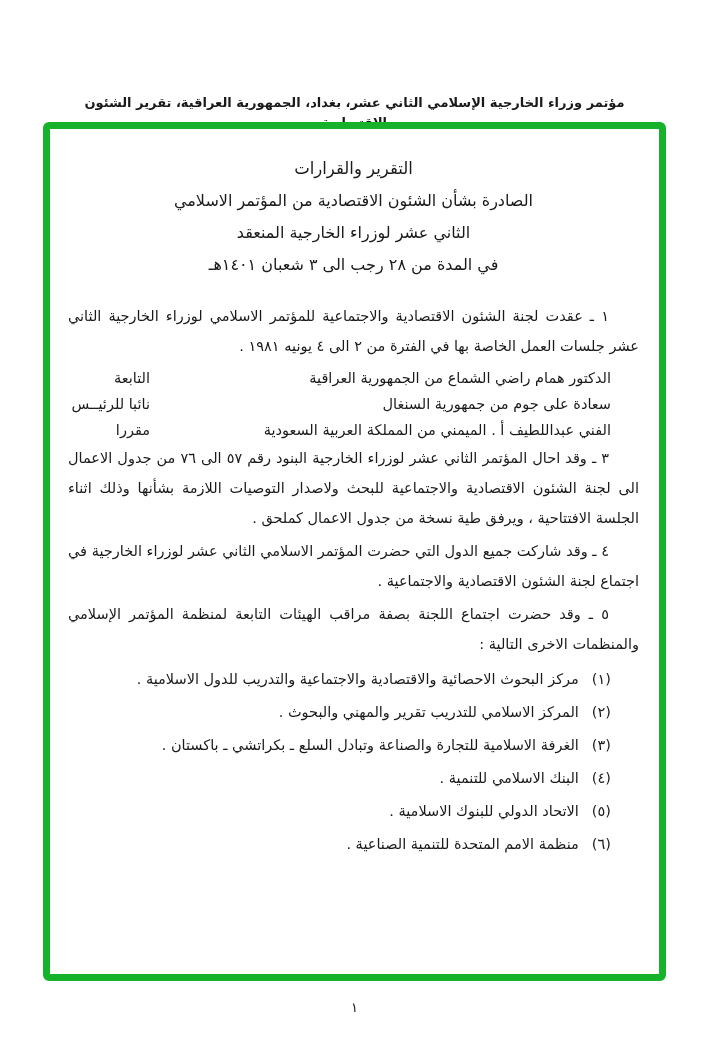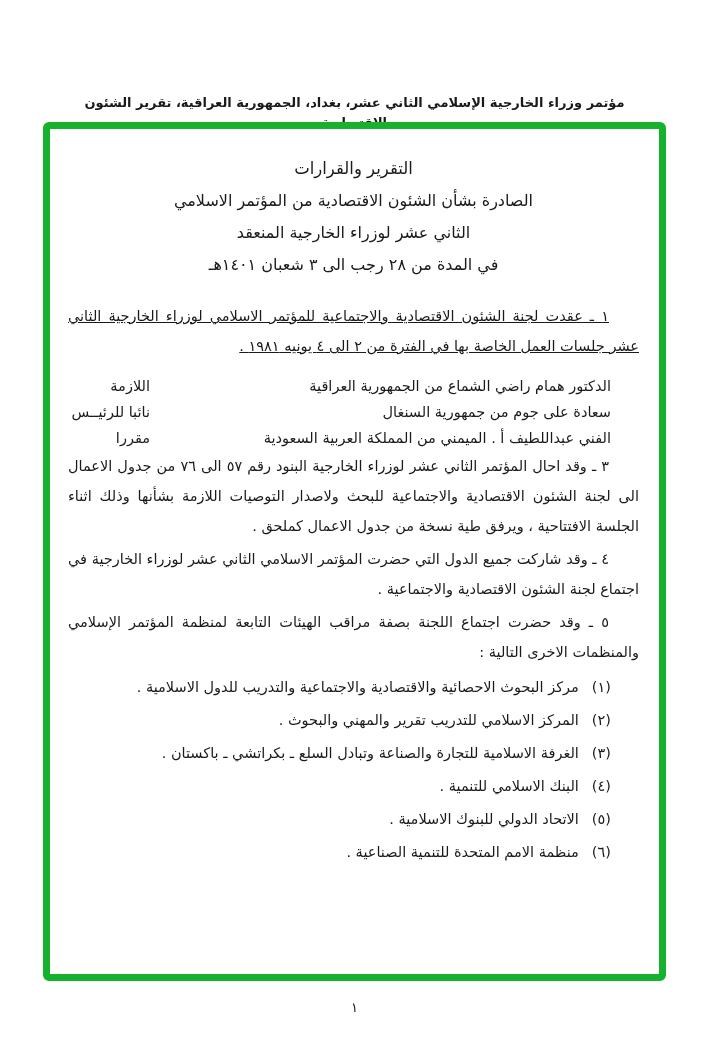--- a/index.html
+++ b/index.html
@@ -60,21 +60,21 @@
   .title-line.first { font-size: 16.5px; }
 
   
   .para {
     font-size: 14.5px;
     line-height: 30px;
     text-align: justify;
     text-indent: 30px;
     margin: 0 0 3px 0;
   }
-  .para.p1 { margin-bottom: 12px; text-decoration: underline; }
+  .para.p1 { margin-bottom: 4px; }
 
   
   .committee-intro {
     font-size: 14.5px;
     line-height: 30px;
     text-indent: 30px;
     margin: 0;
   }
   .member-row {
     display: flex;
@@ -127,21 +127,21 @@
     <div class="title-line">الصادرة بشأن الشئون الاقتصادية من المؤتمر الاسلامي</div>
     <div class="title-line">الثاني عشر لوزراء الخارجية المنعقد</div>
     <div class="title-line">في المدة من ٢٨ رجب الى ٣ شعبان ١٤٠١هـ</div>
   </div>
 
   <p class="para p1">١ ـ عقدت لجنة الشئون الاقتصادية والاجتماعية للمؤتمر الاسلامي لوزراء الخارجية الثاني عشر جلسات العمل الخاصة بها في الفترة من ٢ الى ٤ يونيه ١٩٨١ .</p>
 
   <div>
     <div class="member-row">
       <span class="member-name">الدكتور همام راضي الشماع من الجمهورية العراقية</span>
-      <span class="member-role">اللازمة</span>
+      <span class="member-role">التابعة</span>
     </div>
     <div class="member-row">
       <span class="member-name">سعادة على جوم من جمهورية السنغال</span>
       <span class="member-role">نائبا للرئيــس</span>
     </div>
     <div class="member-row">
       <span class="member-name">الفني عبداللطيف أ . الميمني من المملكة العربية السعودية</span>
       <span class="member-role">مقررا</span>
     </div>
   </div>

